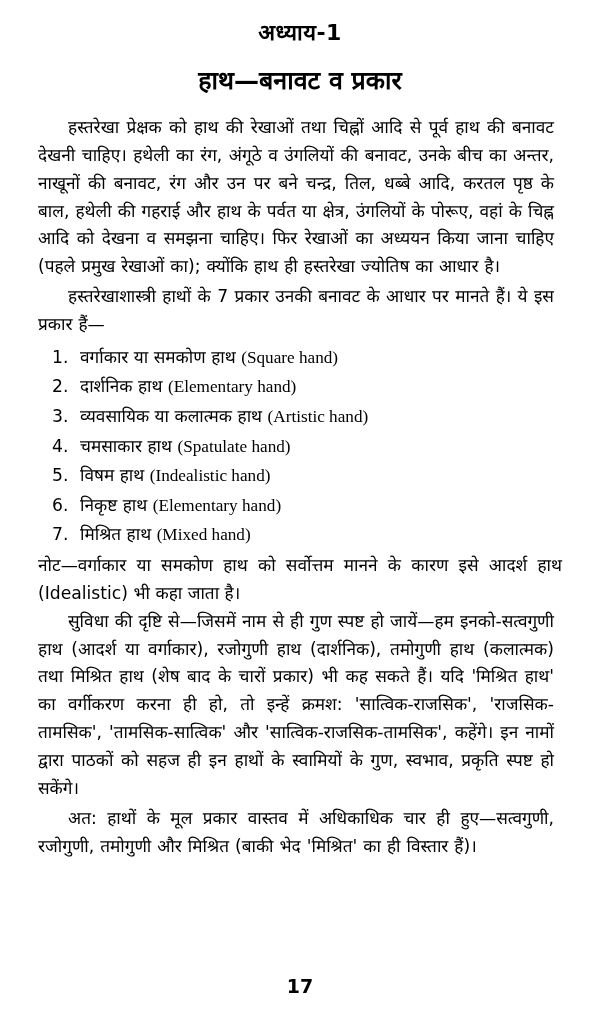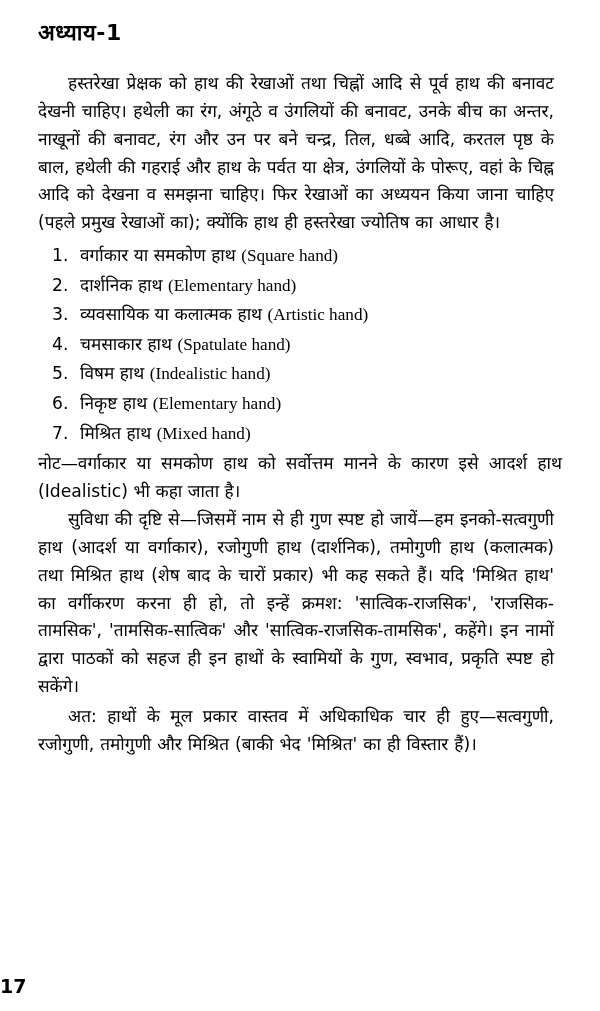--- a/index.html
+++ b/index.html
@@ -16,25 +16,26 @@
     overflow: hidden;
   }
   .page {
     width: 600px;
     height: 1011px;
     box-sizing: border-box;
     padding: 10px 38px 0 38px;
     position: relative;
   }
   .chapter-label {
+    text-align: center;
     font-size: 22px;
     font-weight: bold;
     letter-spacing: 0.5px;
     margin-top: 6px;
-    margin-bottom: 24px;
+    margin-bottom: 16px;
     font-family: "DejaVu Sans", sans-serif;
   }
   .chapter-title {
     text-align: center;
     font-size: 25px;
     font-weight: bold;
     margin-bottom: 18px;
     font-family: "DejaVu Sans", sans-serif;
   }
   p.body-para {
@@ -79,36 +80,38 @@
     text-align: justify;
   }
   .bold {
     font-weight: normal;
   }
   .page-number {
     position: absolute;
     bottom: 14px;
     left: 0;
     width: 600px;
-    text-align: left;
+    text-align: center;
     font-size: 19px;
     font-weight: bold;
     font-family: "DejaVu Sans", sans-serif;
   }
 </style>
 </head>
 <body>
 
 <div class="page">
 
   <div class="chapter-label">अध्याय-1</div>
 
+  <div class="chapter-title">हाथ—बनावट व प्रकार</div>
 
   <p class="body-para indent">हस्तरेखा प्रेक्षक को हाथ की रेखाओं तथा चिह्नों आदि से पूर्व हाथ की बनावट देखनी चाहिए। हथेली का रंग, अंगूठे व उंगलियों की बनावट, उनके बीच का अन्तर, नाखूनों की बनावट, रंग और उन पर बने चन्द्र, तिल, धब्बे आदि, करतल पृष्ठ के बाल, हथेली की गहराई और हाथ के पर्वत या क्षेत्र, उंगलियों के पोरूए, वहां के चिह्न आदि को देखना व समझना चाहिए। फिर रेखाओं का अध्ययन किया जाना चाहिए (पहले प्रमुख रेखाओं का); क्योंकि हाथ ही हस्तरेखा ज्योतिष का आधार है।</p>
 
+  <p class="body-para indent">हस्तरेखाशास्त्री हाथों के 7 प्रकार उनकी बनावट के आधार पर मानते हैं। ये इस प्रकार हैं—</p>
 
   <ol class="hand-list">
     <li>
       <span class="num">1.</span>
       <span>वर्गाकार या समकोण हाथ</span>
       <span class="latin">(Square hand)</span>
     </li>
     <li>
       <span class="num">2.</span>
       <span>दार्शनिक हाथ</span>

